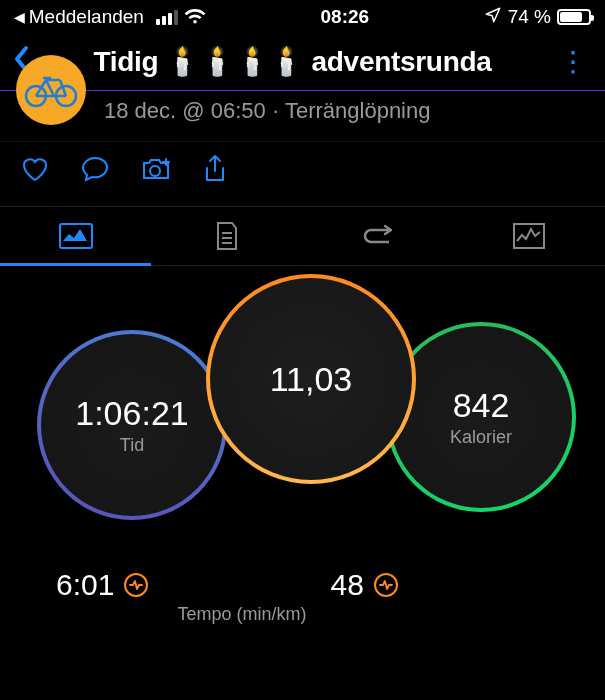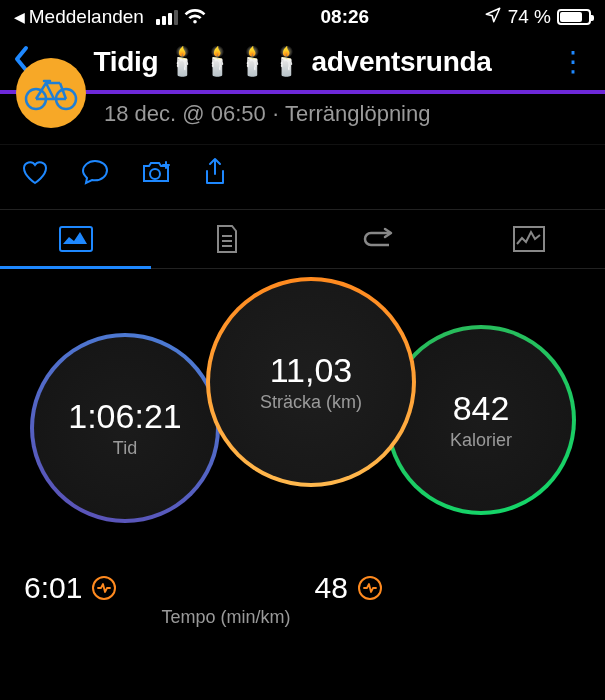--- a/index.html
+++ b/index.html
@@ -59,21 +59,21 @@
     white-space: nowrap;
   }
   .header-more { color: #1e88ff; font-size: 28px; padding: 0 6px;}
 
   
   .activity-row {
     display: flex;
     align-items: center;
     gap: 18px;
     padding: 6px 16px 16px 16px;
-    border-top: 4px solid #6d28d9;
+    border-top: 1px solid #6d28d9;
   }
   .avatar {
     width: 70px; height: 70px; border-radius: 50%;
     background: #f7a827;
     display: flex; align-items: center; justify-content: center;
     margin-top: -42px;
   }
   .meta-text { color: #9a9a9a; font-size: 22px; }
 
   
@@ -122,21 +122,21 @@
     display: flex;
     flex-direction: column;
     align-items: center;
     justify-content: center;
     background: radial-gradient(circle at center, #1e1e1e 0%, #141414 100%);
   }
   .circle .value { font-size: 34px; font-weight: 500; }
   .circle .label { color: #9a9a9a; font-size: 18px; margin-top: 2px;}
   .c-time {
     width: 190px; height: 190px;
-    left: 30px; top: 56px;
+    left: 37px; top: 56px;
     border: 4px solid transparent;
     background:
       radial-gradient(circle at center, #1b1b1b 0%, #141414 100%) padding-box,
       linear-gradient(200deg,#4a7fd6 0%, #5c4fb5 100%) border-box;
   }
   .c-dist {
     width: 210px; height: 210px;
     left: 206px; top: 0px;
     border: 4px solid transparent;
     z-index: 2;
@@ -151,20 +151,21 @@
     background:
       radial-gradient(circle at center, #1b1b1b 0%, #141414 100%) padding-box,
       linear-gradient(160deg,#2bb85a 0%, #12d86a 100%) border-box;
   }
 
   
   .stats {
     display: flex;
     padding: 24px 24px 0 24px;
     gap: 24px;
+    margin-left: 32px;
   }
   .stat { flex: 1; }
   .stat .val-row { display:flex; align-items:center; gap:10px; }
   .stat .val { font-size: 30px; font-weight: 500; }
   .stat .lbl { color: #9a9a9a; font-size: 18px; margin-top: 2px; text-align: right;}
   .pulse-icon {
     width: 24px; height: 24px; border-radius: 50%;
     border: 2px solid #ff8a1f;
     display: inline-flex; align-items: center; justify-content: center;
   }
@@ -279,21 +280,20 @@
   </div>
 </div>
 
 <div class="circles">
   <div class="circle c-time">
     <div class="value">1:06:21</div>
     <div class="label">Tid</div>
   </div>
   <div class="circle c-dist">
     <div class="value">11,03</div>
-    <div class="label">Sträcka (km)</div>
   </div>
   <div class="circle c-cal">
     <div class="value">842</div>
     <div class="label">Kalorier</div>
   </div>
 </div>
 
 <div class="stats">
   <div class="stat">
     <div class="val-row">

